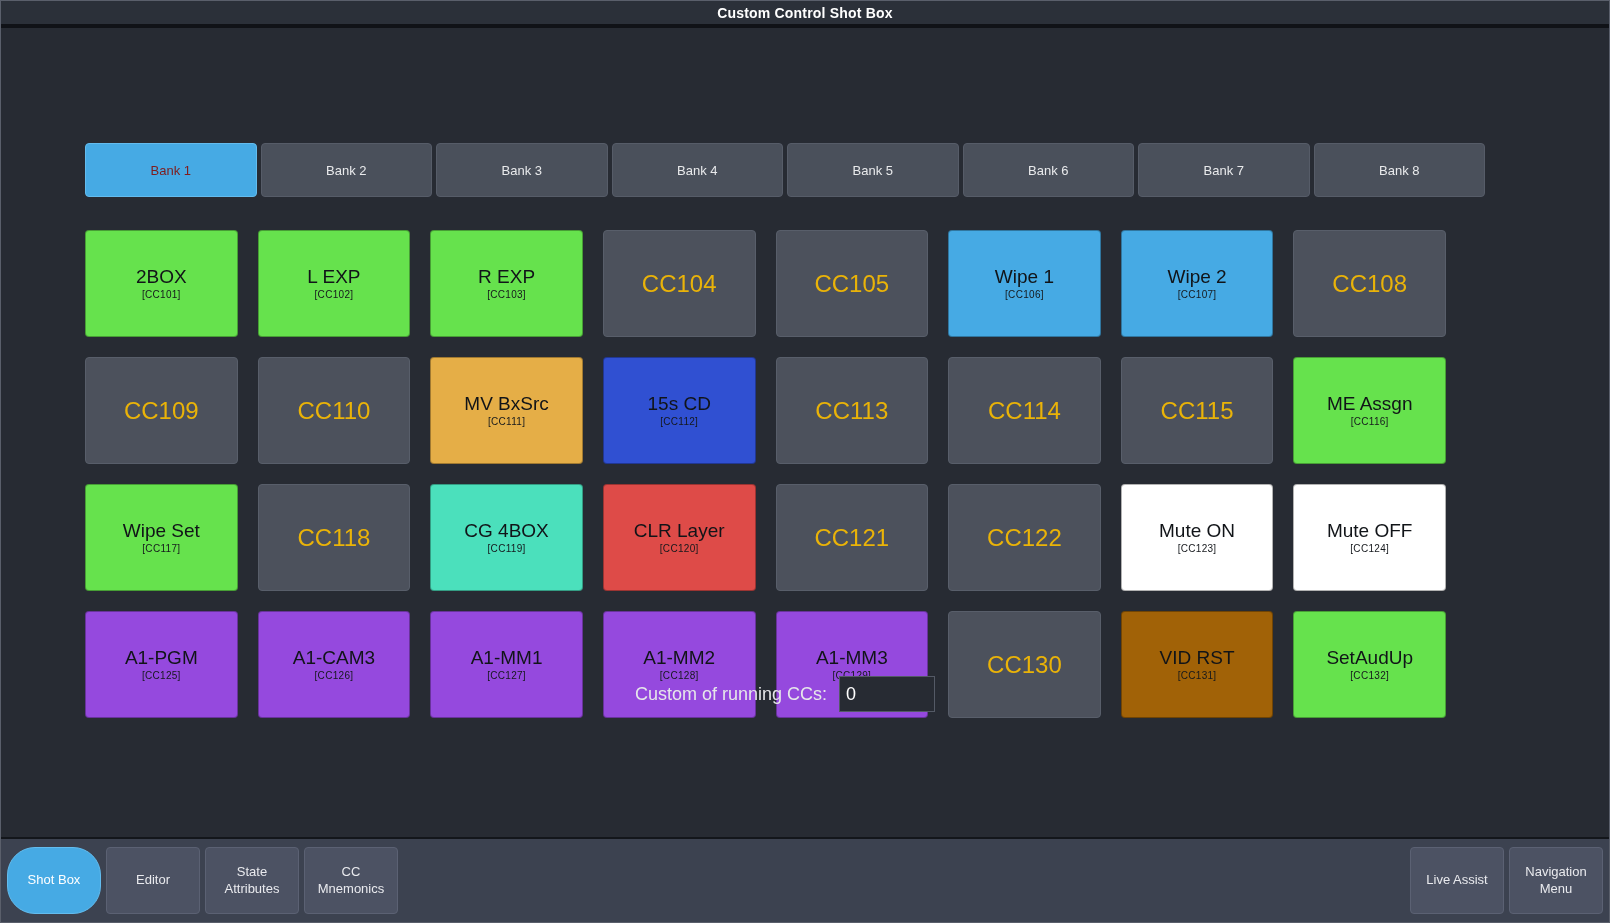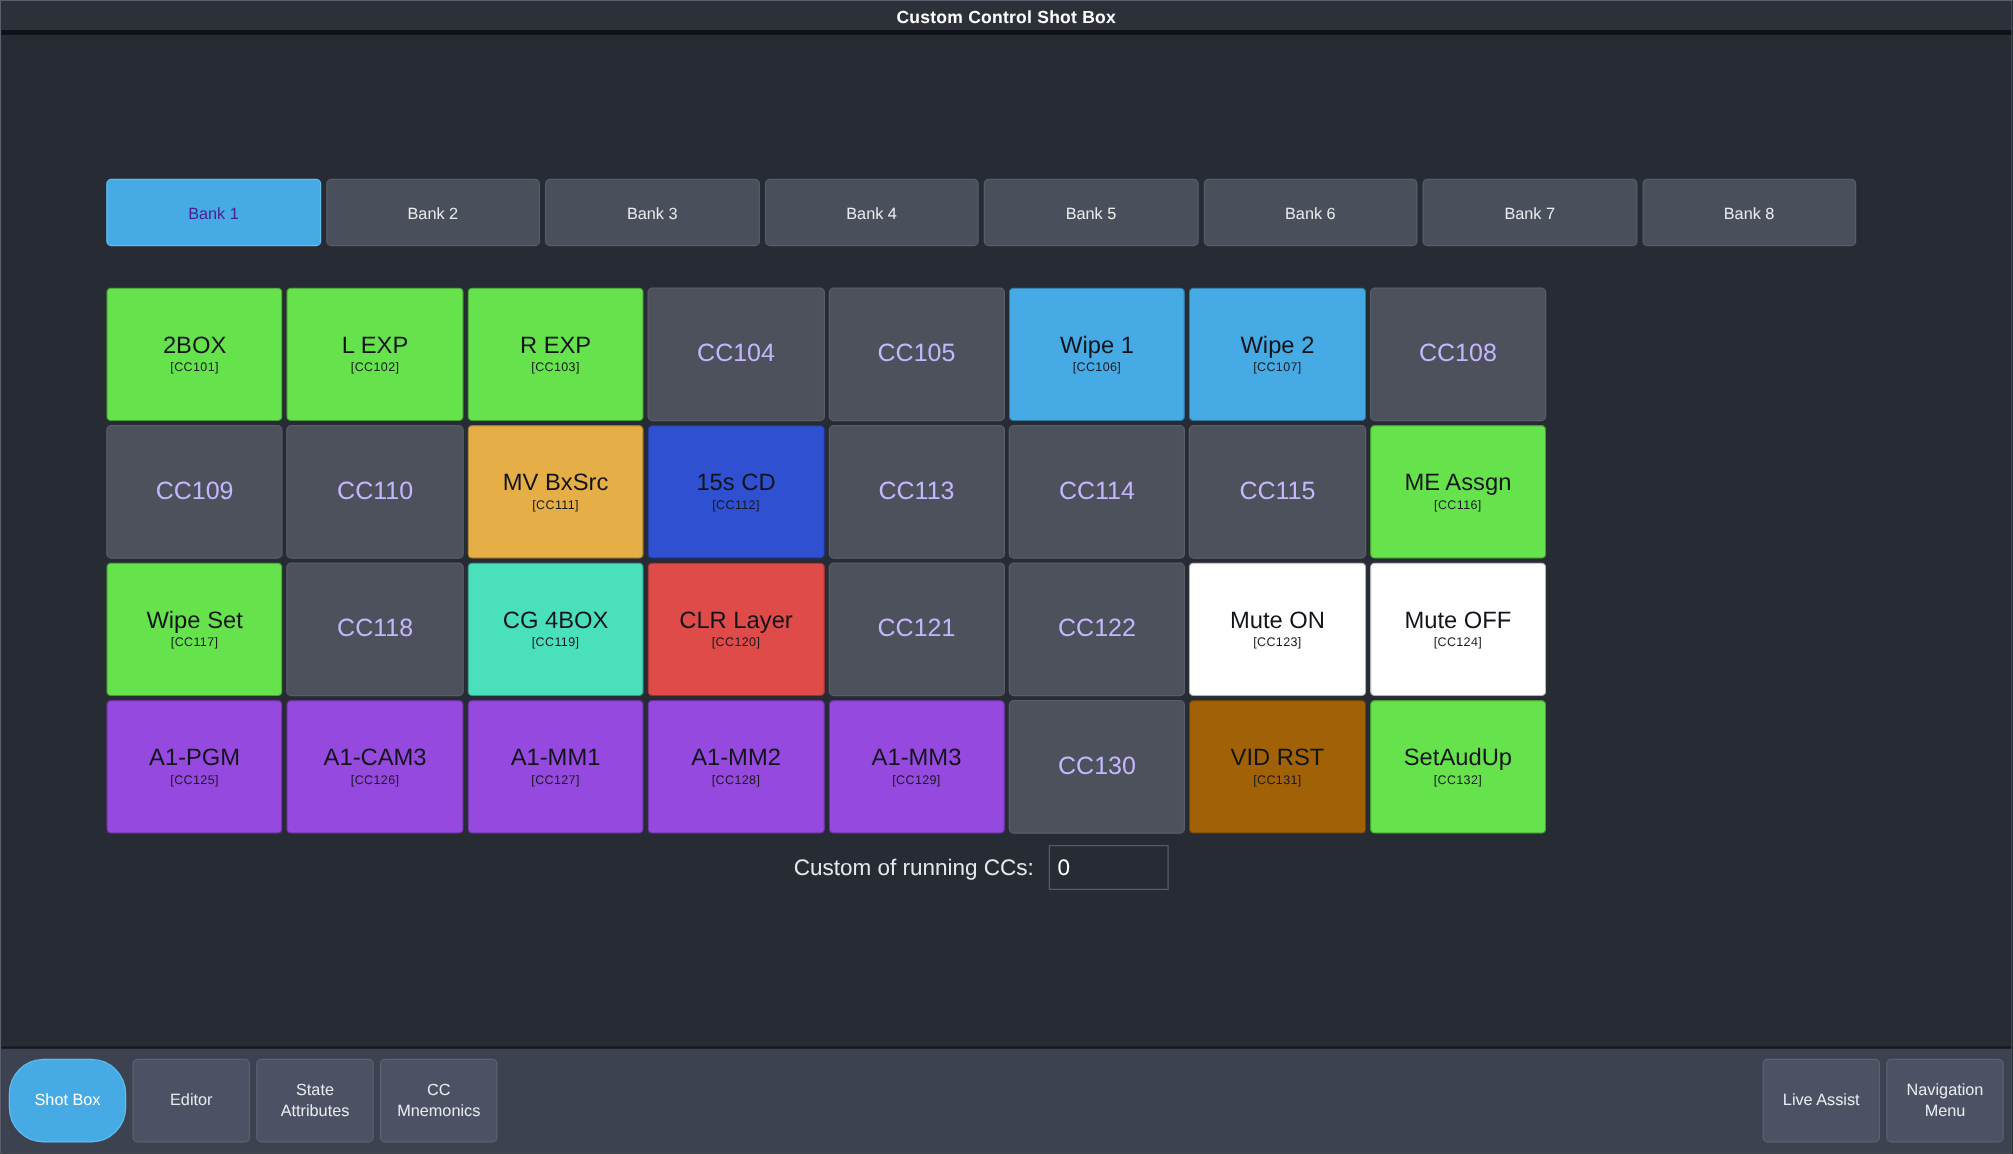--- a/index.html
+++ b/index.html
@@ -65,33 +65,33 @@
     color: #e9eaec;
     font-size: 13px;
     display: flex;
     align-items: center;
     justify-content: center;
     user-select: none;
   }
   .bank-btn.selected {
     background: #46aae4;
     border-color: #63bcee;
-    color: #4c1d95;
+    color: #7f1d1d;
   }
 
   
   .cc-grid {
     position: absolute;
     left: 84px;
     top: 202px;
-    width: 1152px;
+    width: 1361px;
     display: grid;
     grid-template-columns: repeat(8, 1fr);
     grid-template-rows: repeat(4, 107px);
-    gap: 3px;
+    gap: 20px;
   }
   .cc-btn {
     border-radius: 4px;
     display: flex;
     flex-direction: column;
     align-items: center;
     justify-content: center;
     gap: 3px;
     user-select: none;
     overflow: hidden;
@@ -105,22 +105,22 @@
   }
   .cc-label {
     font-size: 19px;
     line-height: 1.05;
     color: #111418;
     text-align: center;
     padding: 0 3px;
     white-space: nowrap;
   }
   .cc-btn.empty .cc-label {
-    color: #c4b5fd;
-    font-size: 20px;
+    color: #eab308;
+    font-size: 24px;
   }
   .cc-sub {
     font-size: 10px;
     color: #15181c;
     letter-spacing: 0.3px;
     white-space: nowrap;
   }
 
   
   .running-row {

